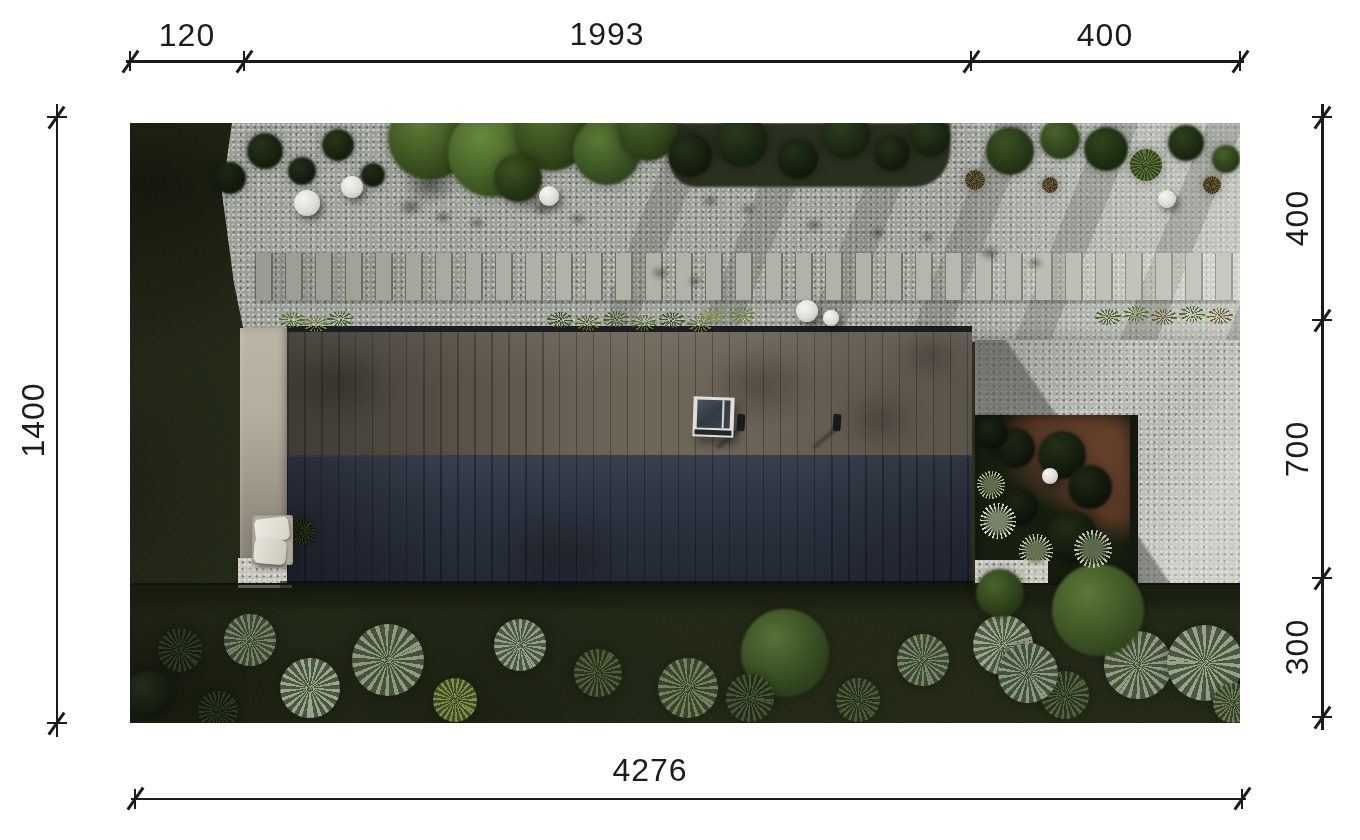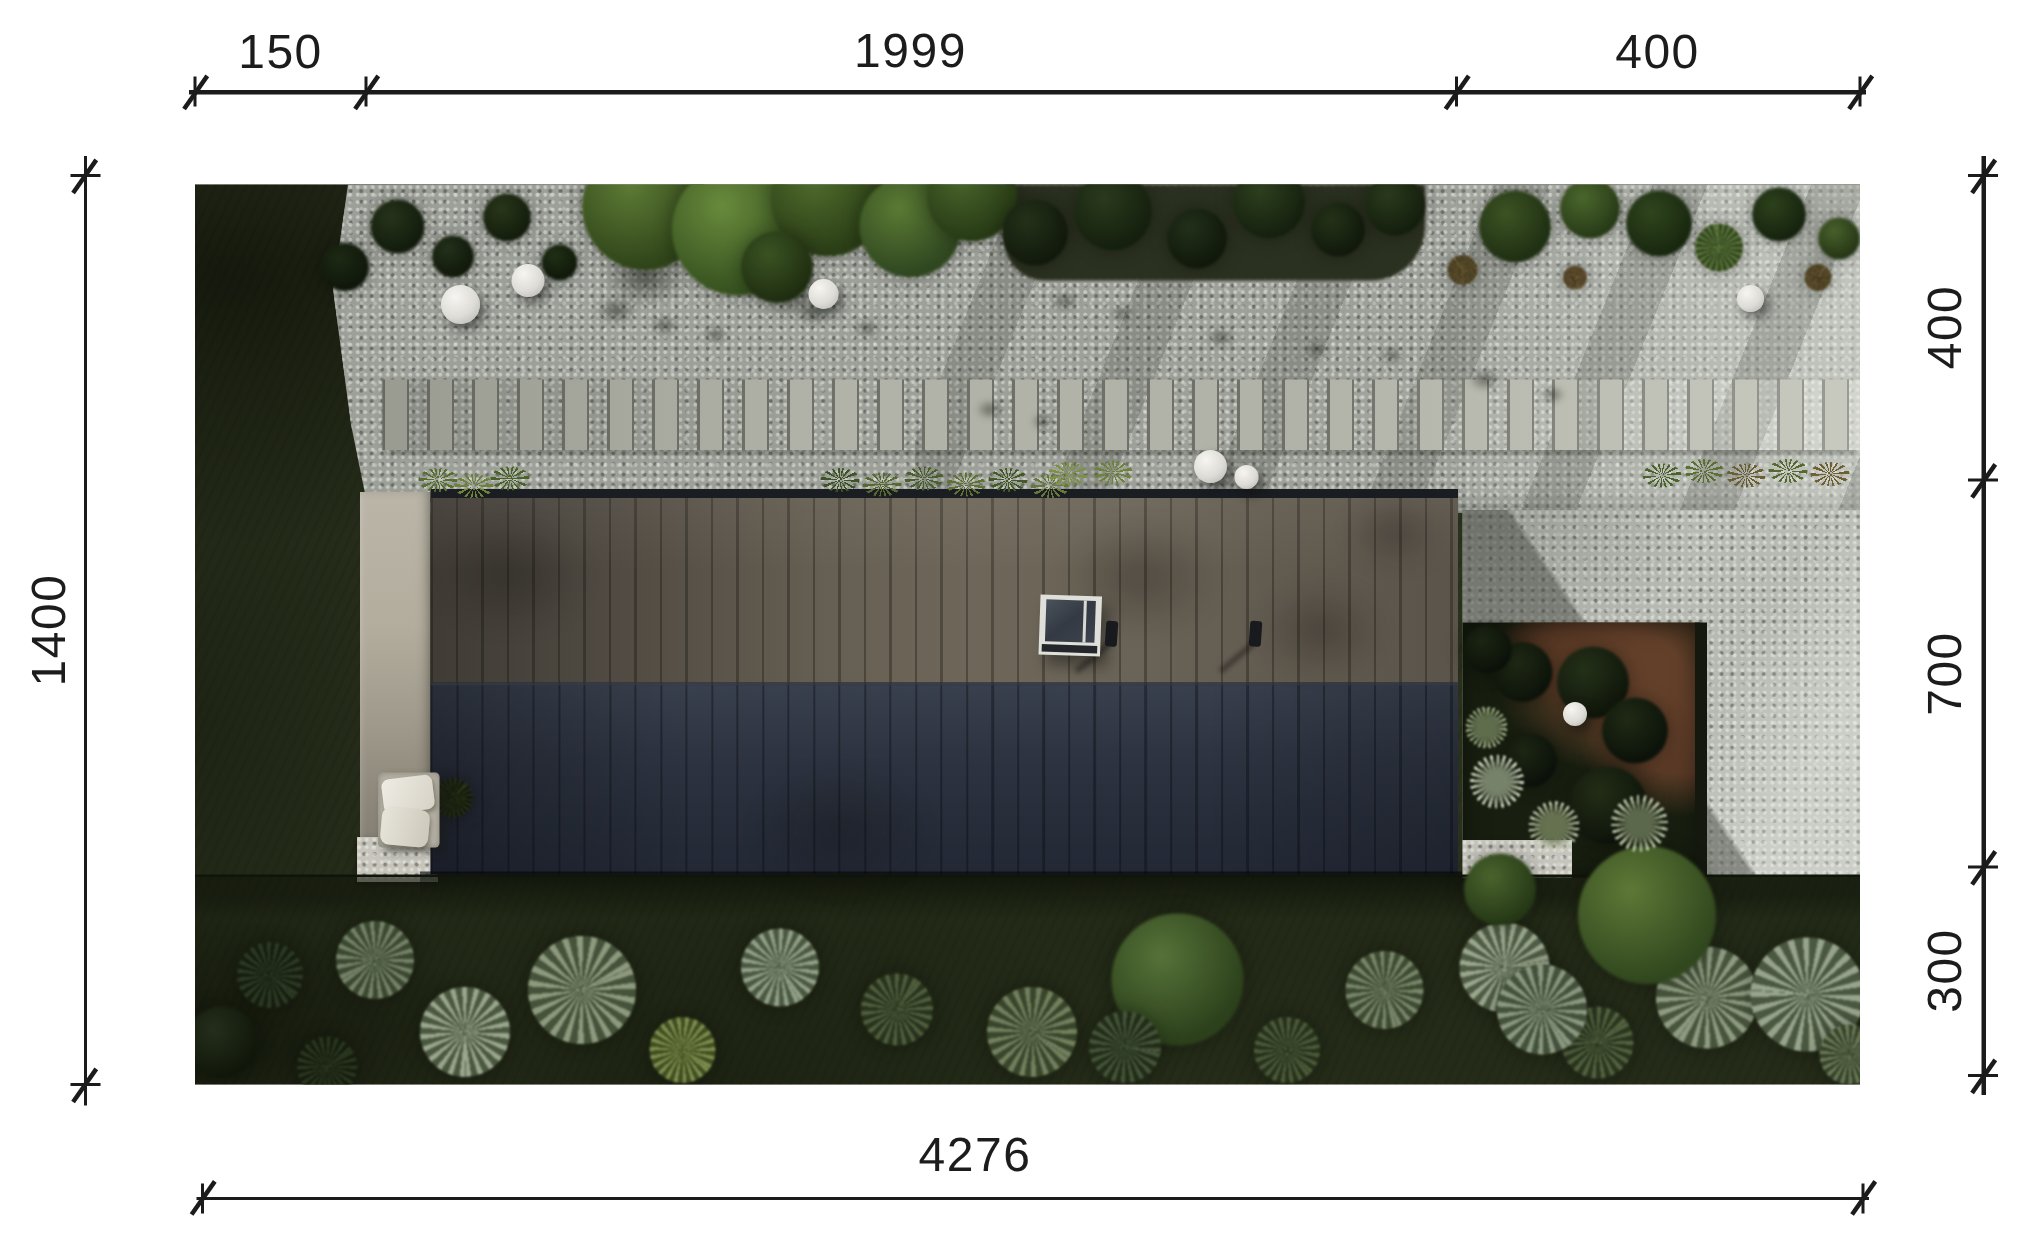--- a/index.html
+++ b/index.html
@@ -235,22 +235,22 @@
       <div class="lamp" style="left: 1028px; top: 67px; width: 18px; height: 18px;"></div>
       <div class="lamp" style="left: 912px; top: 345px; width: 16px; height: 16px;"></div>
     </div>
 
   <div>
     <div class="dim-line" style="left:126px;top:60px;width:1118px;height:2.5px;"></div>
     <div class="tick v" style="left:130px;top:61px;"></div>
     <div class="tick v" style="left:244px;top:61px;"></div>
     <div class="tick v" style="left:971px;top:61px;"></div>
     <div class="tick v" style="left:1240px;top:61px;"></div>
-    <span class="dim-label" style="left:187px;top:35px;">150</span>
-    <span class="dim-label" style="left:607px;top:34px;">1999</span>
+    <span class="dim-label" style="left:187px;top:35px;">120</span>
+    <span class="dim-label" style="left:607px;top:34px;">1993</span>
     <span class="dim-label" style="left:1105px;top:35px;">400</span>
   </div>
 
   <div>
     <div class="dim-line" style="left:55.5px;top:104px;width:2.5px;height:633px;"></div>
     <div class="tick h" style="left:56.5px;top:117px;"></div>
     <div class="tick h" style="left:56.5px;top:723px;"></div>
     <span class="dim-label rot" style="left:33px;top:420px;">1400</span>
   </div>
 

